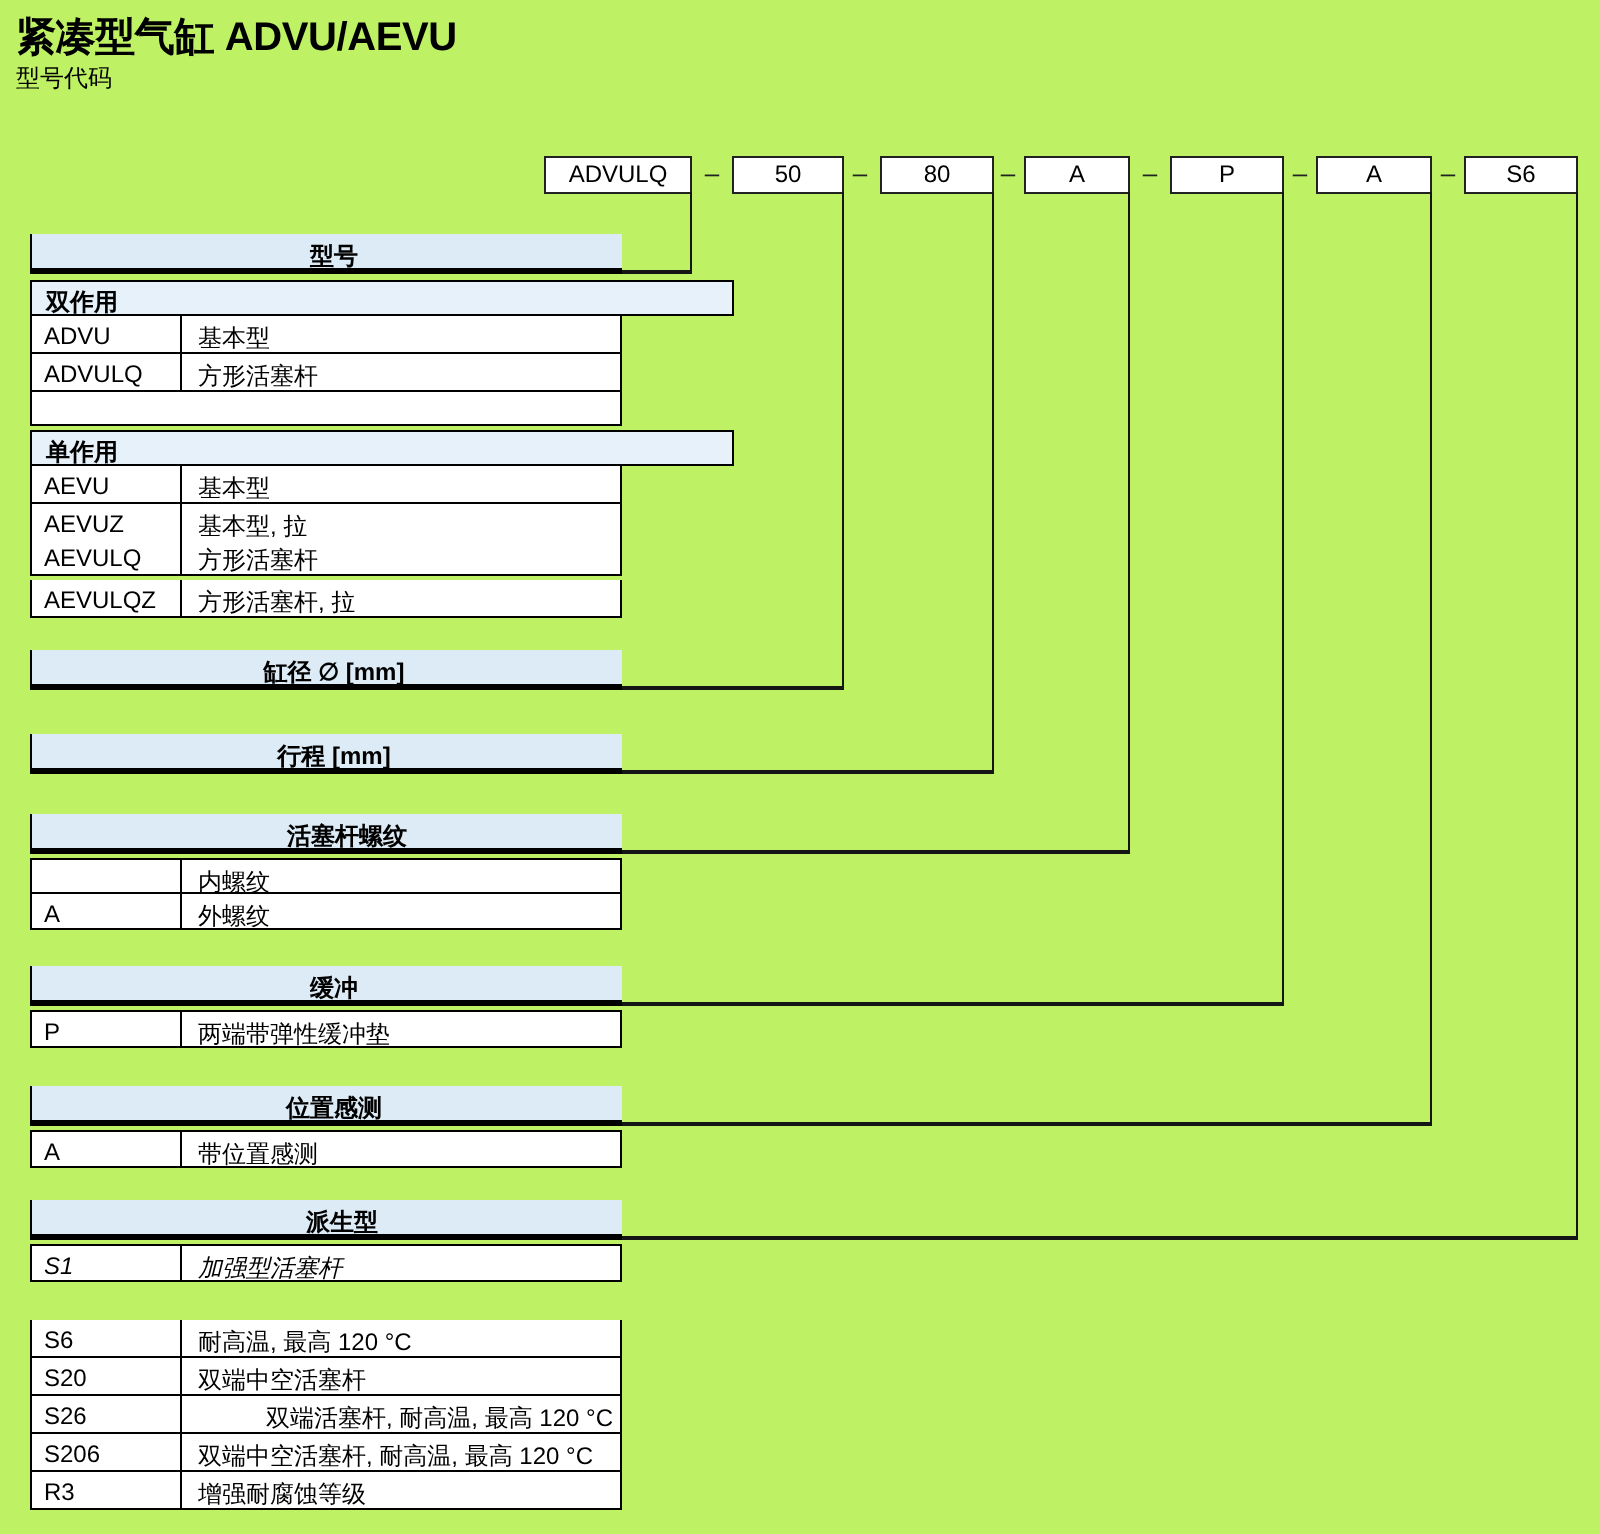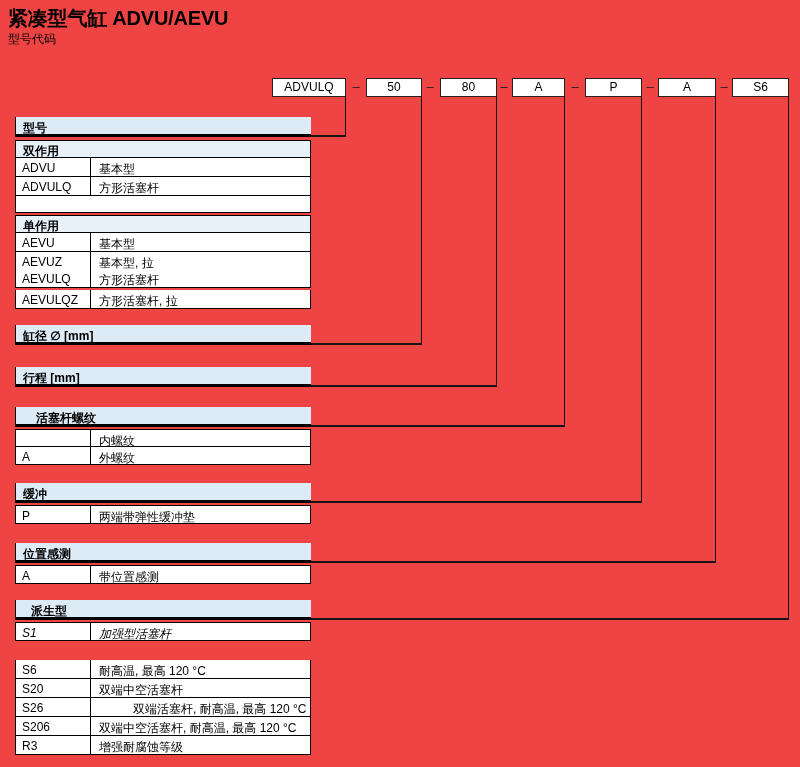--- a/index.html
+++ b/index.html
@@ -1,17 +1,17 @@
 <!DOCTYPE html>
 <html><head>
 <meta charset="utf-8">
 <style>
   html,body { margin:0; padding:0; background:#ffffff; }
   .page {
-    position:relative; width:800px; height:767px; background:#ef4444;
+    position:relative; width:800px; height:767px; background:#bef264;
     font-family:"Liberation Sans", sans-serif; color:#000; overflow:hidden;
   }
   .title { position:absolute; left:8px; top:5px; font-size:20px; font-weight:bold; letter-spacing:-0.2px; }
   .subtitle { position:absolute; left:8px; top:31px; font-size:12px; }
 
   
   .cbox {
     position:absolute; top:78px; height:19px; box-sizing:border-box;
     border:1.5px solid #222; background:#fff; text-align:center;
     font-size:12px; line-height:16px;
@@ -20,25 +20,25 @@
     font-size:13px; line-height:17px; color:#222; }
 
   
   .vline { position:absolute; width:1.5px; background:#151515; }
   .hline { position:absolute; height:1.5px; background:#151515; }
 
   
   .sec-header {
     position:absolute; left:15px; width:296px; height:20px; box-sizing:border-box;
     background:#dcebf5; border-left:1.5px solid #000; border-bottom:3px solid #000;
-    font-weight:bold; font-size:12px; padding:2.5px 0 0 7px;
+    font-weight:bold; font-size:12px; padding:2.5px 0 0 7px;text-align:center;
   }
   
   .subhead {
-    position:absolute; left:15px; width:296px; box-sizing:border-box;
+    position:absolute; left:15px; width:352px; box-sizing:border-box;
     background:#e6f1f9; border:1px solid #000; border-left:1.5px solid #000; border-top:1px solid #000;
     font-weight:bold; font-size:12px; padding:1.5px 0 0 7px; height:18px;
   }
 
   
   .trow {
     position:absolute; left:15px; width:296px; box-sizing:border-box; height:19px;
     background:#fff; border:1px solid #000; border-top:none; display:flex; font-size:12px;
   }
   .trow.ft { border-top:1px solid #000; }

